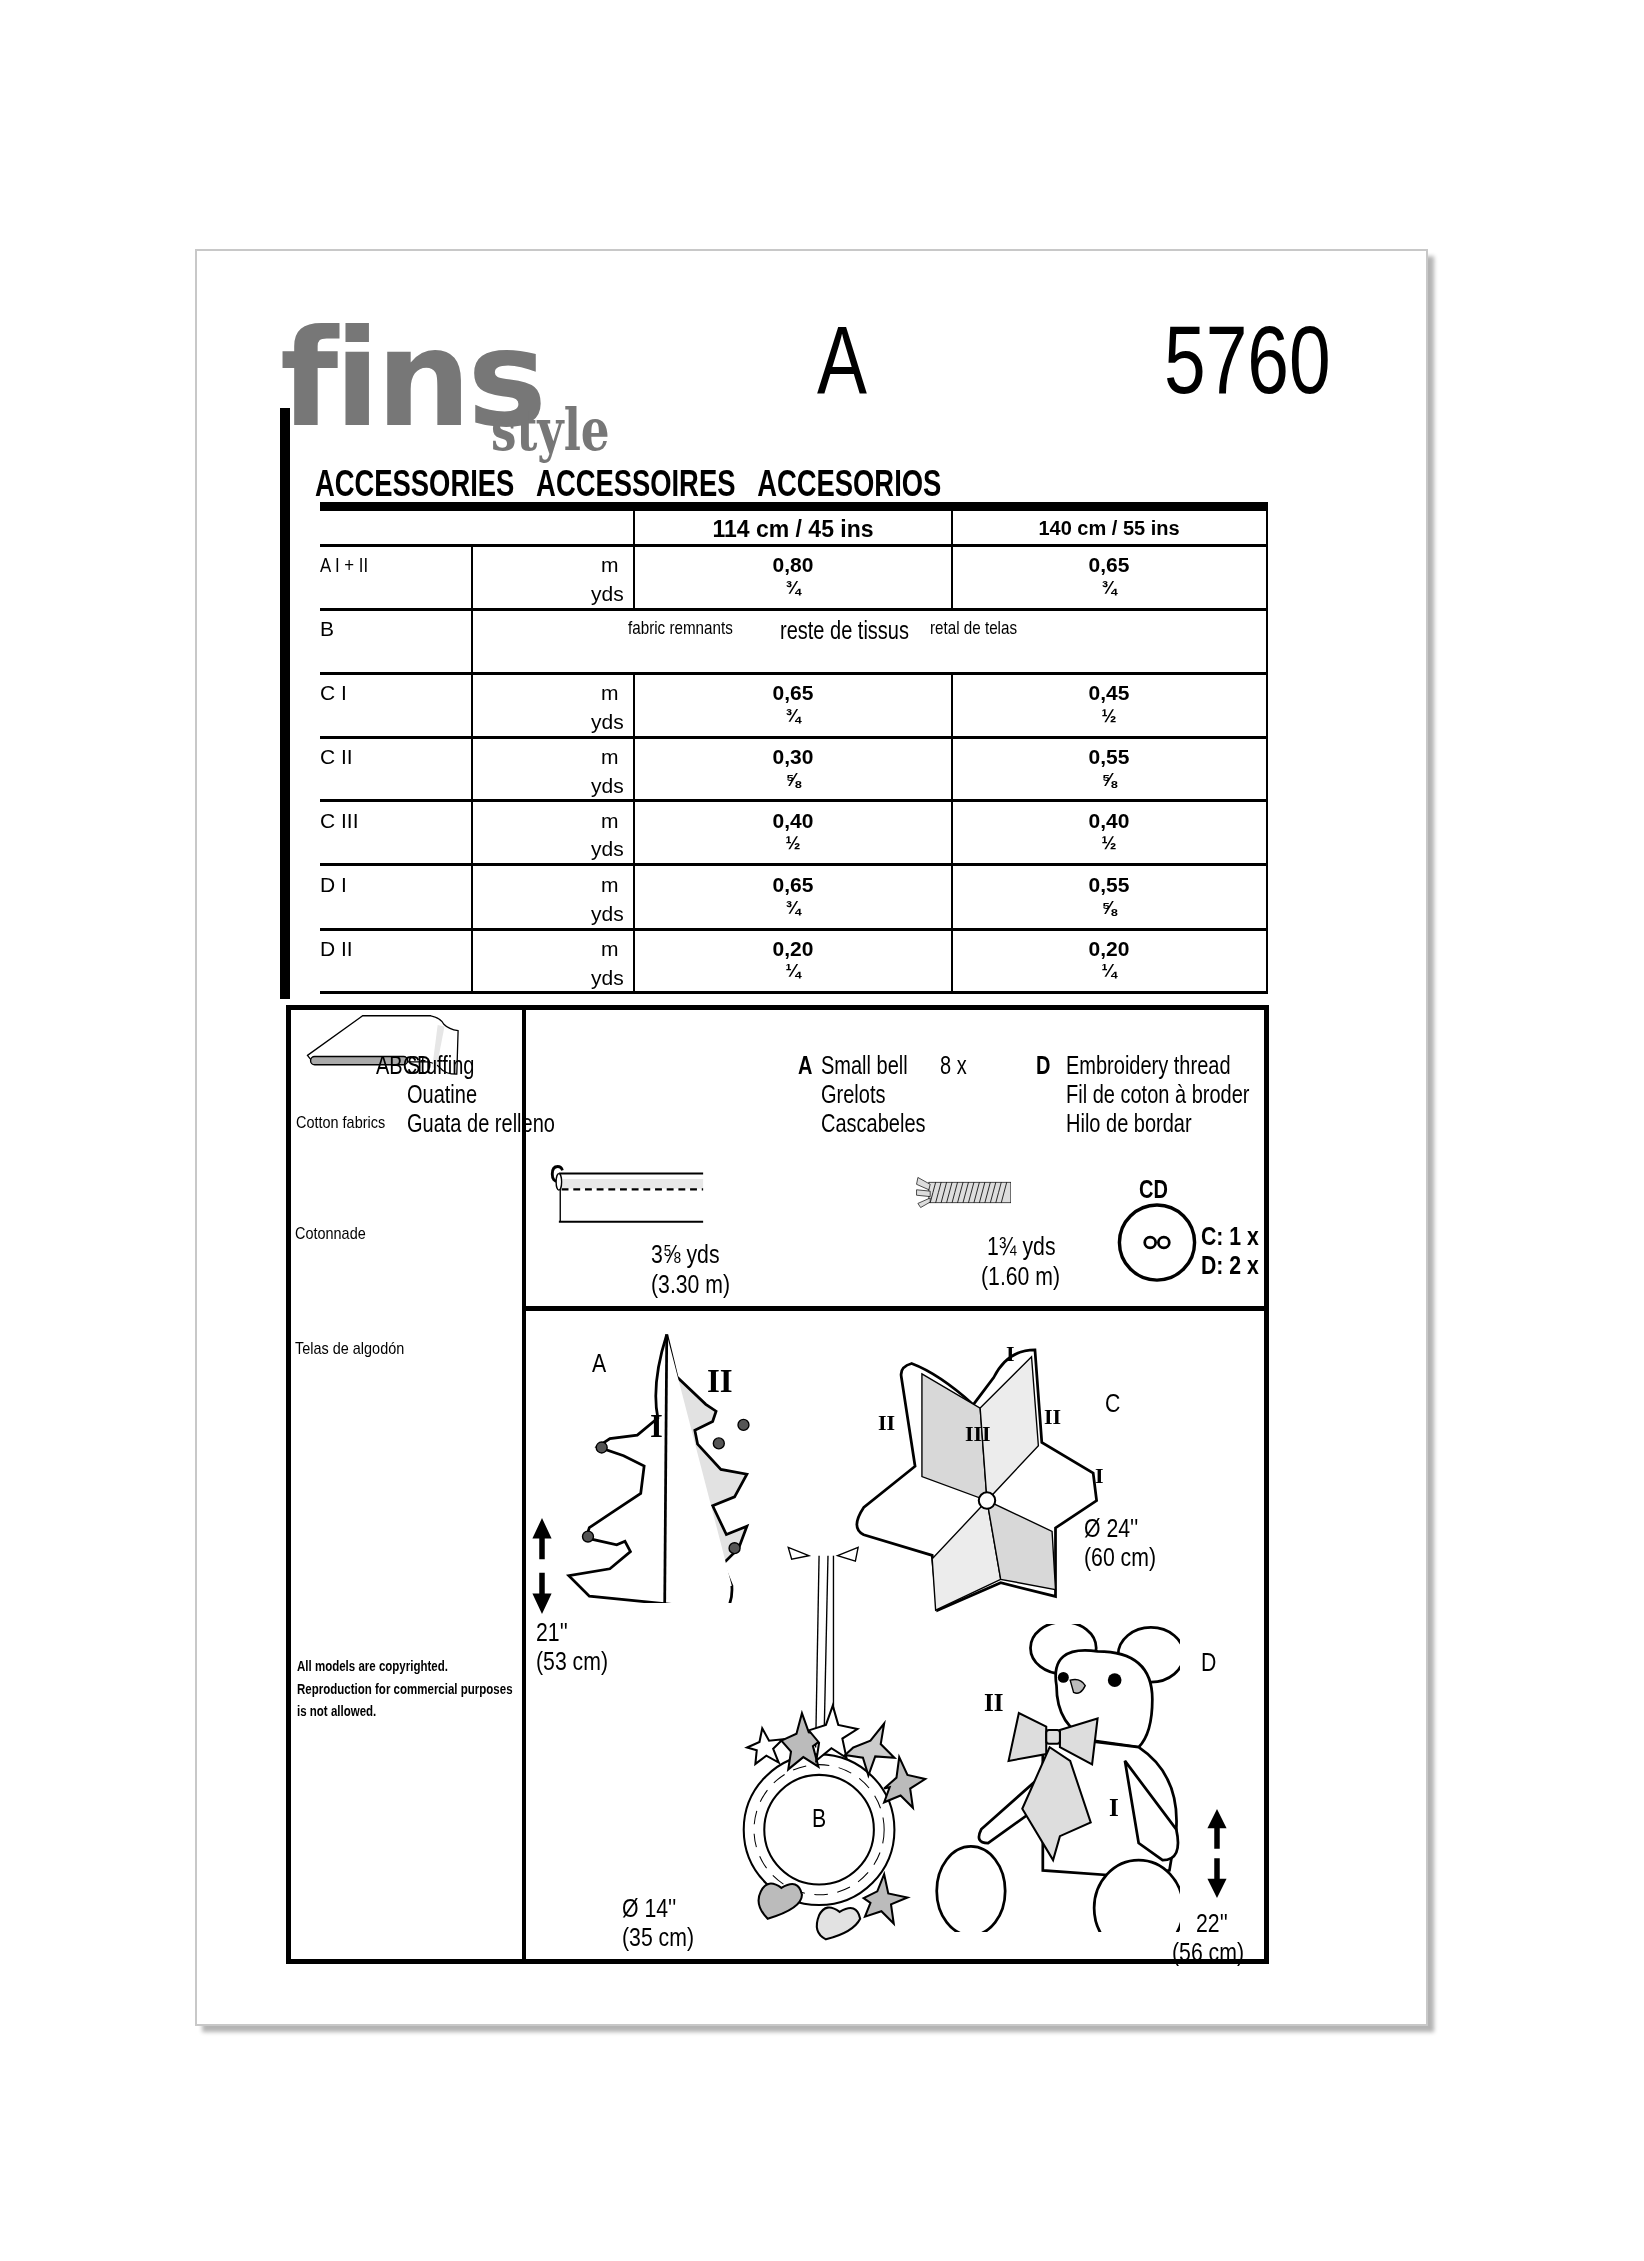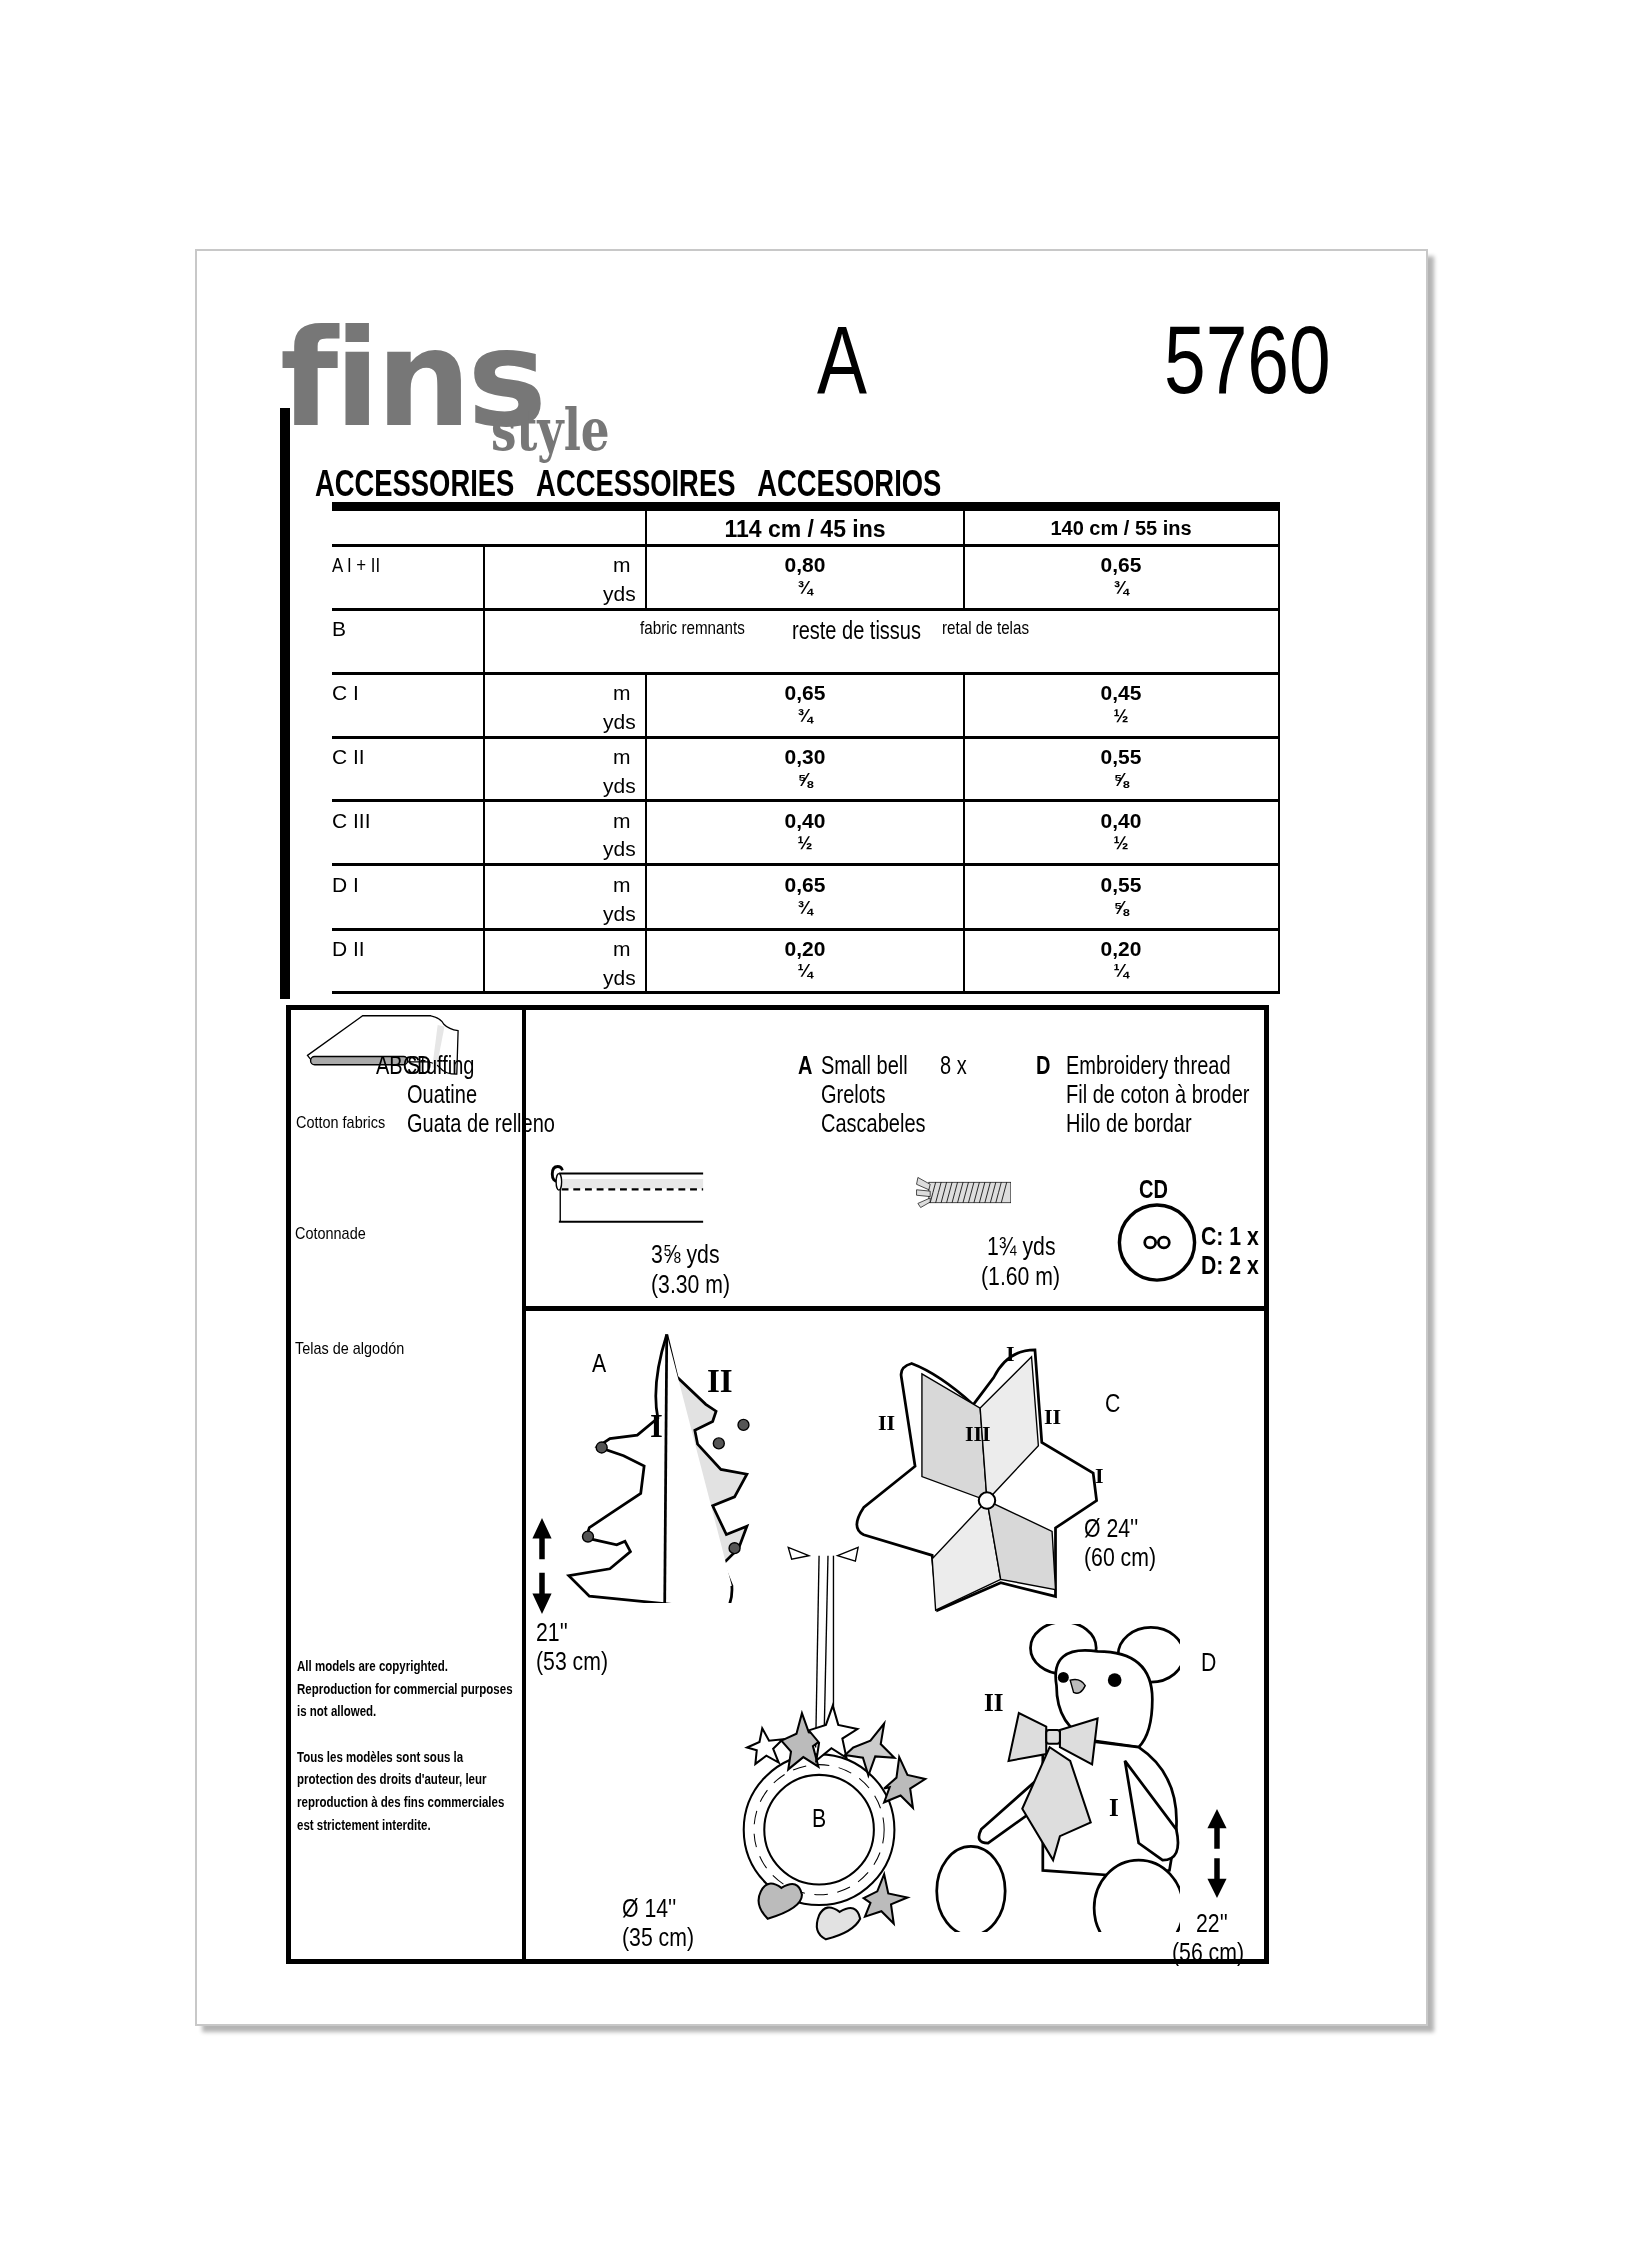--- a/index.html
+++ b/index.html
@@ -6,21 +6,21 @@
   body{width:1645px;height:2261px;position:relative;overflow:hidden;font-family:"Liberation Sans",sans-serif;color:#000;}
   .abs{position:absolute;}
   .card{left:195px;top:249px;width:1233px;height:1777px;background:#fff;border:2.1px solid #c8c8c8;box-sizing:border-box;box-shadow:6.9px 6.9px 4.1px #b4b4b4;}
   .cond{display:inline-block;transform-origin:0 0;white-space:nowrap;}
   .logo-burda{left:280px;top:312px;font-family:"DejaVu Sans",sans-serif;font-size:134px;line-height:1;color:#777;letter-spacing:-4.1px;font-weight:bold;}
   .logo-style{left:491px;top:401px;font-family:"DejaVu Serif",serif;font-size:58px;line-height:1;color:#777;font-weight:bold;transform:scaleX(0.78);transform-origin:0 0;}
   .big-letter{left:817px;top:312px;font-size:96px;line-height:1;}
   .big-number{left:1164px;top:312px;font-size:96px;line-height:1;}
   .section-title{left:315px;top:465px;font-size:37px;line-height:1;font-weight:bold;}
   .vbar{left:280px;top:408px;width:9.6px;height:591px;background:#000;}
-  .tbl{left:332px;top:502px;width:948px;height:403px;}
+  .tbl{left:320px;top:502px;width:948px;height:403px;}
   .hbar{left:0;top:0;width:100%;height:9px;background:#000;}
   .hline{position:absolute;left:0;height:3.4px;background:#000;width:100%;}
   .vline{position:absolute;width:2.1px;background:#000;}
   .cell-txt{position:absolute;font-size:21px;font-weight:bold;line-height:1;}
   .unit{position:absolute;font-size:21px;line-height:1;}
   .centered{transform:translateX(-50%);}
   .lower{left:286px;top:1005px;width:983px;height:959px;border:5.5px solid #000;box-sizing:border-box;}
   .lower-div-v{left:522px;top:1005px;width:4.1px;height:959px;background:#000;}
   .lower-div-h{left:522px;top:1306px;width:747px;height:4.8px;background:#000;}
   .label{position:absolute;font-size:17px;line-height:1;}
@@ -215,21 +215,20 @@
   <circle cx="50" cy="59" r="8" fill="#fff" stroke="#000" stroke-width="4"></circle>
   <circle cx="70" cy="59" r="8" fill="#fff" stroke="#000" stroke-width="4"></circle>
 </svg>
 <div class="notion" style="left:1201px;top:1222px;font-weight:bold;line-height:1.15">
   <div><span class="cond" style="transform:scaleX(0.85)">C: 1 x</span></div>
   <div><span class="cond" style="transform:scaleX(0.85)">D: 2 x</span></div>
 </div>
 
 <div class="copyright">
   <p><span class="cond" style="transform:scaleX(0.8);white-space:normal;width:274px">All models are copyrighted. Reproduction for commercial purposes is not allowed.</span></p>
-  <p><span class="cond" style="transform:scaleX(0.8);white-space:normal;width:274px">Tous les modèles sont sous la protection des droits d'auteur, leur reproduction à des fins commerciales est strictement interdite.</span></p>
 </div>
 
 <div class="fig-lbl" style="left:592px;top:1351px"><span class="cond" style="transform:scaleX(0.85)">A</span></div>
 <svg class="abs" style="left:548px;top:1329px" width="206" height="274" viewBox="0 0 300 400">
   <path d="M173,8 L188,70 L230,110 L245,120 L240,135 L214,148 L218,168 L252,205 L290,212 L272,245 L240,258 L260,300 L290,288 L278,320 L250,348 L230,370 L260,355 L268,375 L255,408" fill="#e2e2e2" stroke="#000" stroke-width="4"></path>
   <path d="M173,8 Q150,80 160,130 L130,155 L90,160 L72,172 L110,185 L140,200 L135,240 L90,270 L60,290 L55,305 L100,315 L112,310 L120,325 L90,350 L30,360 L60,390 L180,402 L190,410 L255,418 Q270,400 268,375" fill="#fff" stroke="#000" stroke-width="4"></path>
   <path d="M173,8 L170,400" stroke="#000" stroke-width="4"></path>
   <circle cx="78" cy="173" r="8" fill="#555" stroke="#000" stroke-width="2"></circle>
   <circle cx="58" cy="303" r="8" fill="#555" stroke="#000" stroke-width="2"></circle>
   <circle cx="249" cy="167" r="8" fill="#555" stroke="#000" stroke-width="2"></circle>

